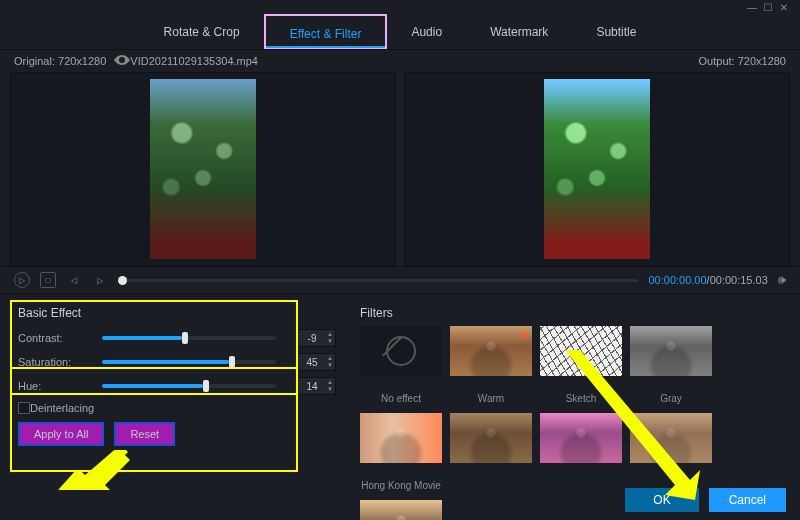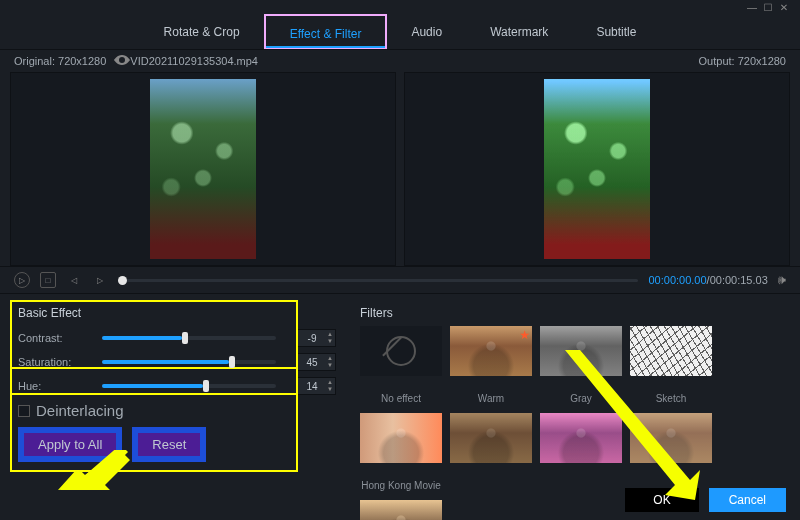--- a/index.html
+++ b/index.html
@@ -108,26 +108,26 @@
     flex:1; height:4px; background:#2a3038; border-radius:2px; position:relative;
   }
   .slider-fill { position:absolute; left:0; top:0; bottom:0; background:#1ea0ff; border-radius:2px; }
   .slider-thumb { position:absolute; top:-4px; width:6px; height:12px; background:#e6e6e6; border-radius:2px; }
   .spin {
     width:40px; height:18px; background:#23282f; border:1px solid #0e1115;
     display:flex; align-items:center;
   }
   .spin-val { flex:1; text-align:center; font-size:10px; color:#c0c8d0; }
   .spin-btns { display:flex; flex-direction:column; font-size:6px; line-height:7px; color:#888; padding-right:2px; }
-  .chk { display:flex; align-items:center; gap:6px; margin-top:4px; font-size:15px; }
+  .chk { display:flex; align-items:center; margin-top:4px; font-size:11px; }
   .chkbox { width:12px;height:12px;border:1px solid #555;background:#15191f;cursor:pointer; }
   .btnrow { display:flex; gap:10px; margin-top:8px; }
   .btn-sm {
-    padding:4px 14px; background:#4c1d95; color:#c0c8d0; font-size:13px;
-    cursor:pointer; border:6px solid #1d4ed8;
+    padding:4px 14px; background:#a21caf; color:#c0c8d0; font-size:11px;
+    cursor:pointer; border:2px solid #1d4ed8;
   }
   .filters-panel { flex:1; padding:6px 4px 0 4px; }
   .filter-grid { display:flex; flex-wrap:wrap; gap:8px; margin-top:6px; }
   .filter-item { width:82px; cursor:pointer; }
   .filter-thumb {
     width:82px; height:50px;
     background: linear-gradient(180deg,#c89a6a 0%, #8a5a3a 40%, #a87a4a 100%);
     position:relative; overflow:hidden;
   }
   .filter-thumb::before{
@@ -152,21 +152,21 @@
   .filter-thumb.f5 { filter:brightness(.8) sepia(.3); }
   .filter-thumb.f6 { filter:hue-rotate(280deg) saturate(1.2); }
   .filter-thumb.f7 { filter:contrast(.7) brightness(1.1); }
   .filter-thumb.f8 { filter:sepia(.6) brightness(1.1); }
   .filter-label { text-align:center; font-size:10px; color:#8a9098; margin-top:17px; height:12px; }
   .selstar{position:absolute;right:2px;top:2px;color:#ff5a2a;font-size:12px;}
   .footer {
     position:absolute; bottom:8px; right:14px;
     display:flex; gap:10px;
   }
-  .btn-primary { background:#000000; color:#fff; padding:5px 28px; font-size:12px; cursor:pointer; }
+  .btn-primary { background:#0369a1; color:#fff; padding:5px 28px; font-size:12px; cursor:pointer; }
   .btn-secondary { background:#1e9aff; color:#fff; padding:5px 20px; font-size:12px; cursor:pointer; }
   .arrow { position:absolute; pointer-events:none; }
   .arrow-path { fill:#f6ff00; stroke:none; }
 </style>
 </head>
 <body>
 
 <div class="titlebar">
   <div class="winbtn">—</div>
   <div class="winbtn">☐</div>
@@ -287,26 +287,26 @@
           </div>
         <div class="filter-label">No effect</div>
       </div>
       <div class="filter-item">
         <div class="filter-thumb">
             <span class="selstar">★</span>
           </div>
         <div class="filter-label">Warm</div>
       </div>
       <div class="filter-item">
+        <div class="filter-thumb sketch"></div>
+        <div class="filter-label">Sketch</div>
+      </div>
+      <div class="filter-item">
         <div class="filter-thumb gray"></div>
         <div class="filter-label">Gray</div>
-      </div>
-      <div class="filter-item">
-        <div class="filter-thumb sketch"></div>
-        <div class="filter-label">Sketch</div>
       </div>
       <div class="filter-item">
         <div class="filter-thumb hk"></div>
         <div class="filter-label">Hong Kong Movie</div>
       </div>
       <div class="filter-item">
         <div class="filter-thumb f5"></div>
         <div class="filter-label"></div>
       </div>
       <div class="filter-item">

